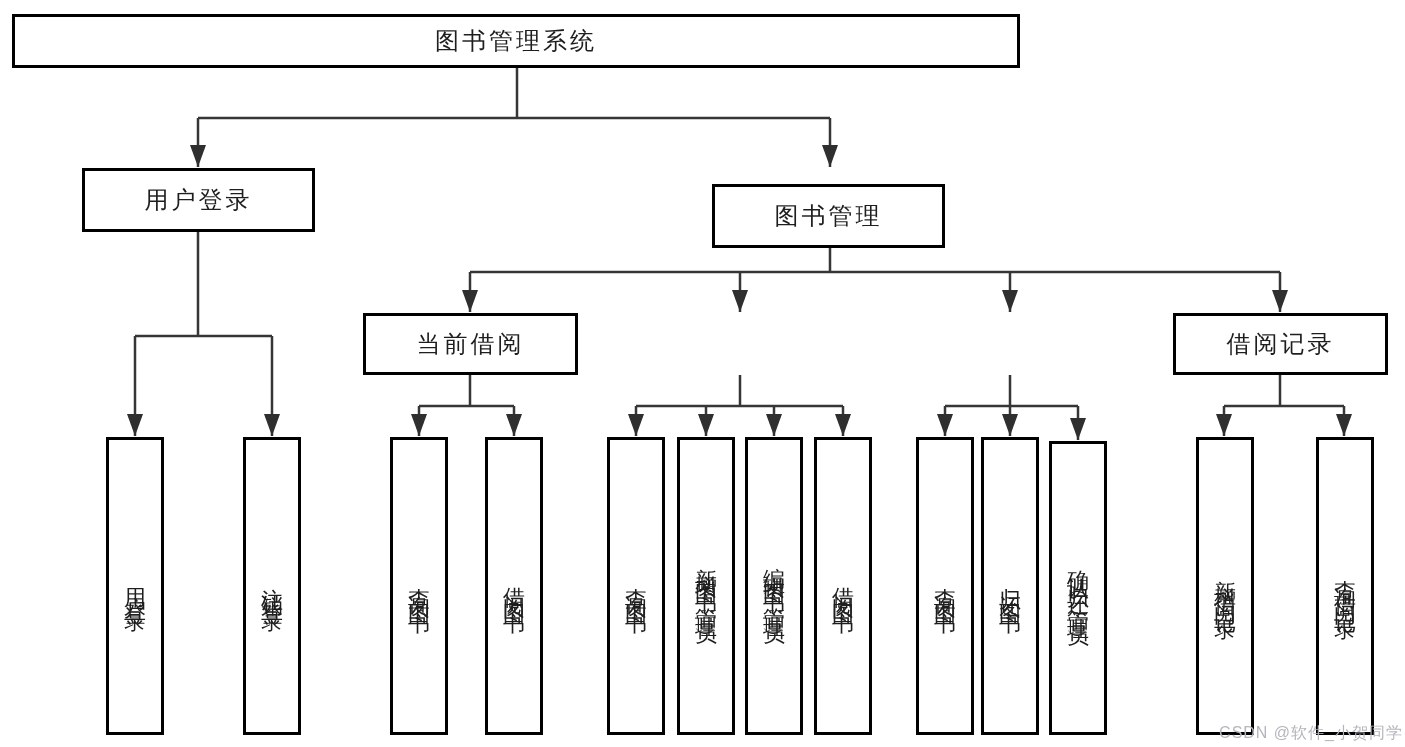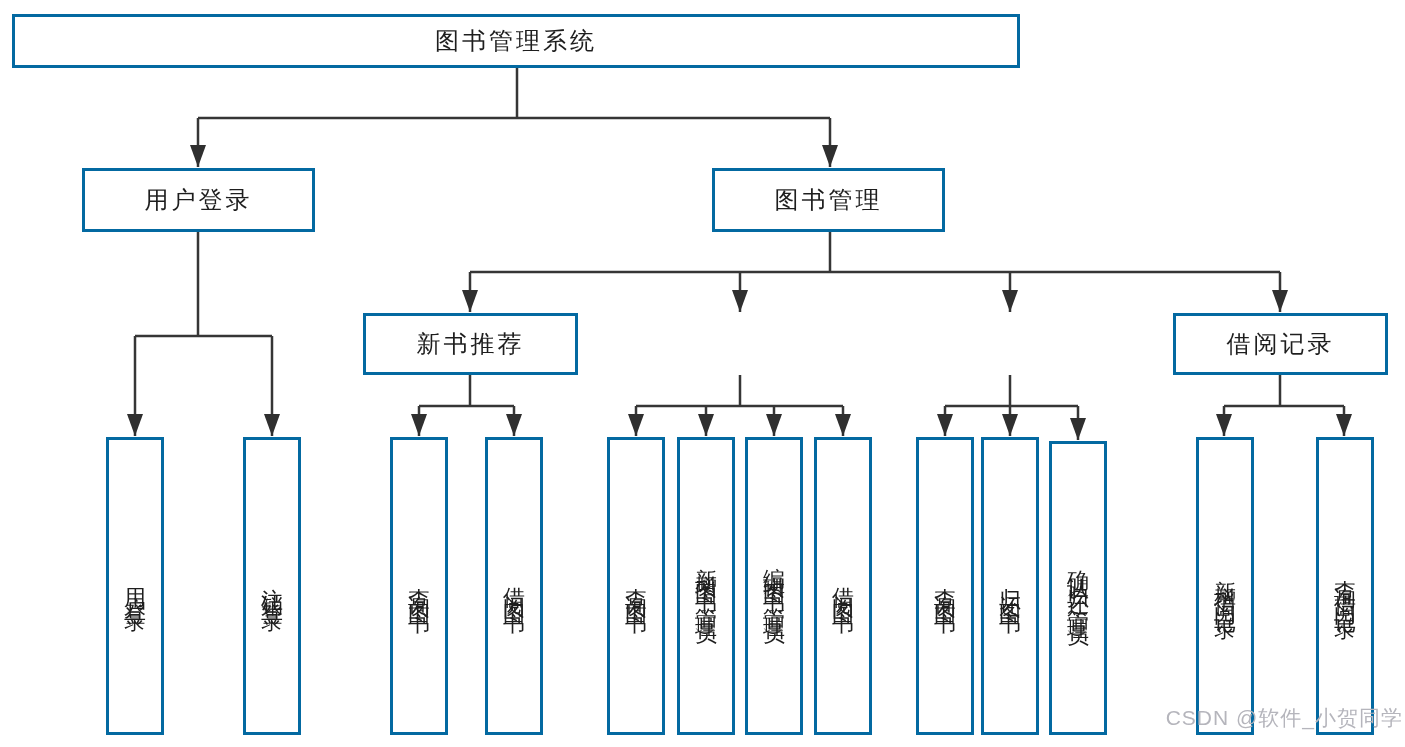--- a/index.html
+++ b/index.html
@@ -3,37 +3,37 @@
 <meta charset="utf-8">
 <style>
   html,body{margin:0;padding:0;background:#ffffff;}
   .canvas{
     position:relative;width:1405px;height:747px;background:#ffffff;
     font-family:"Liberation Sans","DejaVu Sans",sans-serif;color:#1e1e1e;overflow:hidden;
   }
   .canvas *{box-sizing:border-box;}
   svg.wires{position:absolute;left:0;top:0;z-index:0;}
   .node{
-    position:absolute;background:#ffffff;border:3px solid #0369a1;z-index:1;
+    position:absolute;background:#ffffff;border:3px solid #000000;z-index:1;
     display:flex;align-items:center;justify-content:center;
   }
   .hnode span{font-size:24px;letter-spacing:3px;white-space:nowrap;color:#1e1e1e;}
   .vnode span{
     writing-mode:vertical-rl;text-orientation:mixed;
     font-size:22px;letter-spacing:8px;line-height:1;color:#1e1e1e;white-space:nowrap;
   }
   
   .root{left:12px;top:14px;width:1008px;height:54px;}
   .l2a{left:82px;top:168px;width:233px;height:64px;}
-  .l2b{left:712px;top:168px;width:233px;height:64px;}
+  .l2b{left:712px;top:184px;width:233px;height:64px;}
   .l3{top:313px;width:215px;height:62px;}
   .leaf{top:437px;width:58px;height:298px;}
   .watermark{
-    position:absolute;right:2px;bottom:15px;z-index:5;
-    font-size:21px;letter-spacing:1px;color:#b5b5bc;white-space:nowrap;
+    position:absolute;right:2px;bottom:3px;z-index:5;
+    font-size:16px;letter-spacing:1px;color:#b5b5bc;white-space:nowrap;
   }
 </style>
 </head>
 <body>
 
 <div class="canvas">
 
   <svg class="wires" width="1405" height="747" viewBox="0 0 1405 747">
     <defs>
       <marker id="arr" markerWidth="24" markerHeight="18" refX="22" refY="8" orient="auto" markerUnits="userSpaceOnUse">
@@ -82,21 +82,21 @@
   </div>
 
   <div class="node hnode l2a">
     <span>用户登录</span>
   </div>
   <div class="node hnode l2b">
     <span>图书管理</span>
   </div>
 
   <div class="node hnode l3" style="left:363px;">
-    <span>新书推荐</span>
+    <span>当前借阅</span>
   </div>
   <div class="node hnode l3" style="left:1173px;">
     <span>借阅记录</span>
   </div>
 
   <div class="node vnode leaf" style="left:106px;">
     <span>用户登录</span>
   </div>
   <div class="node vnode leaf" style="left:243px;">
     <span>注销登录</span>

